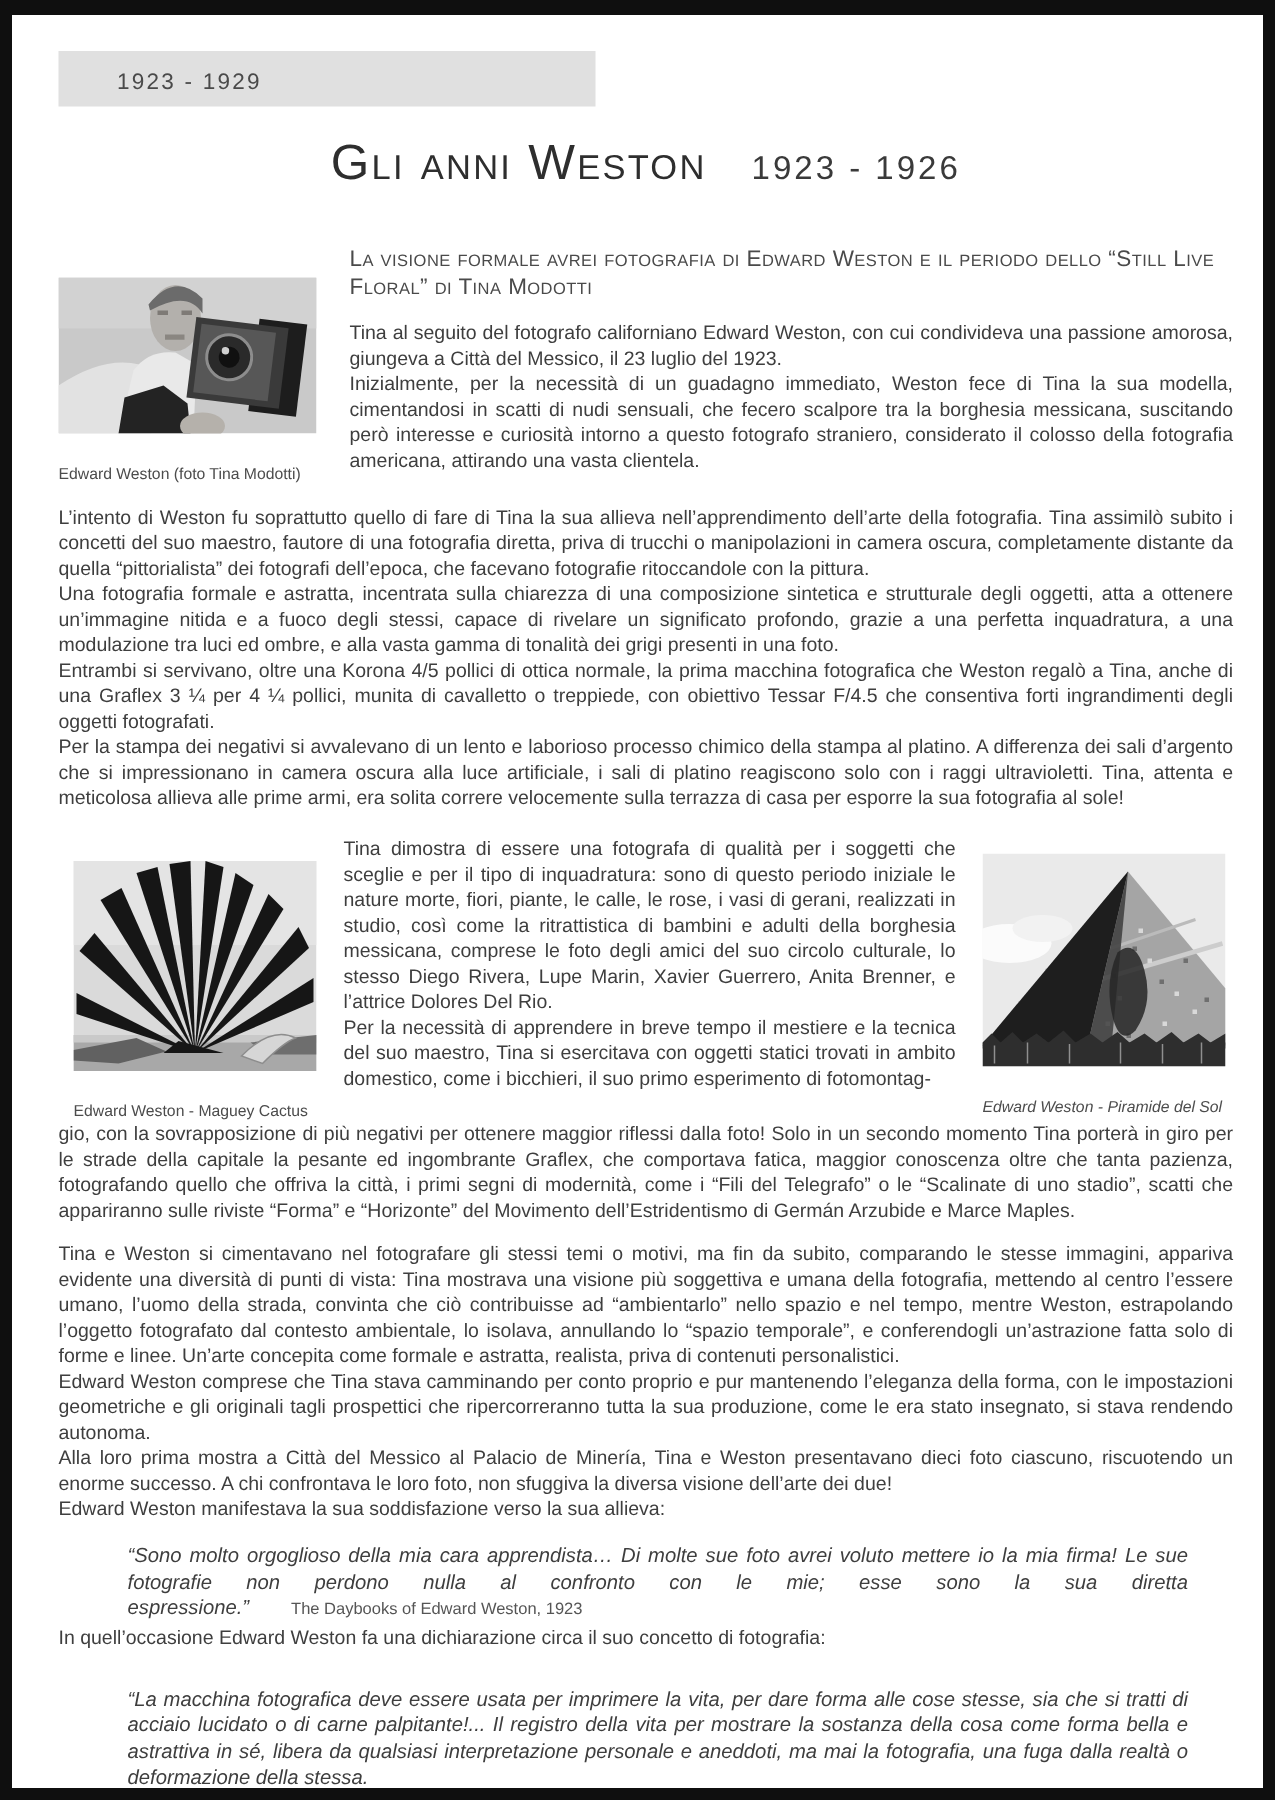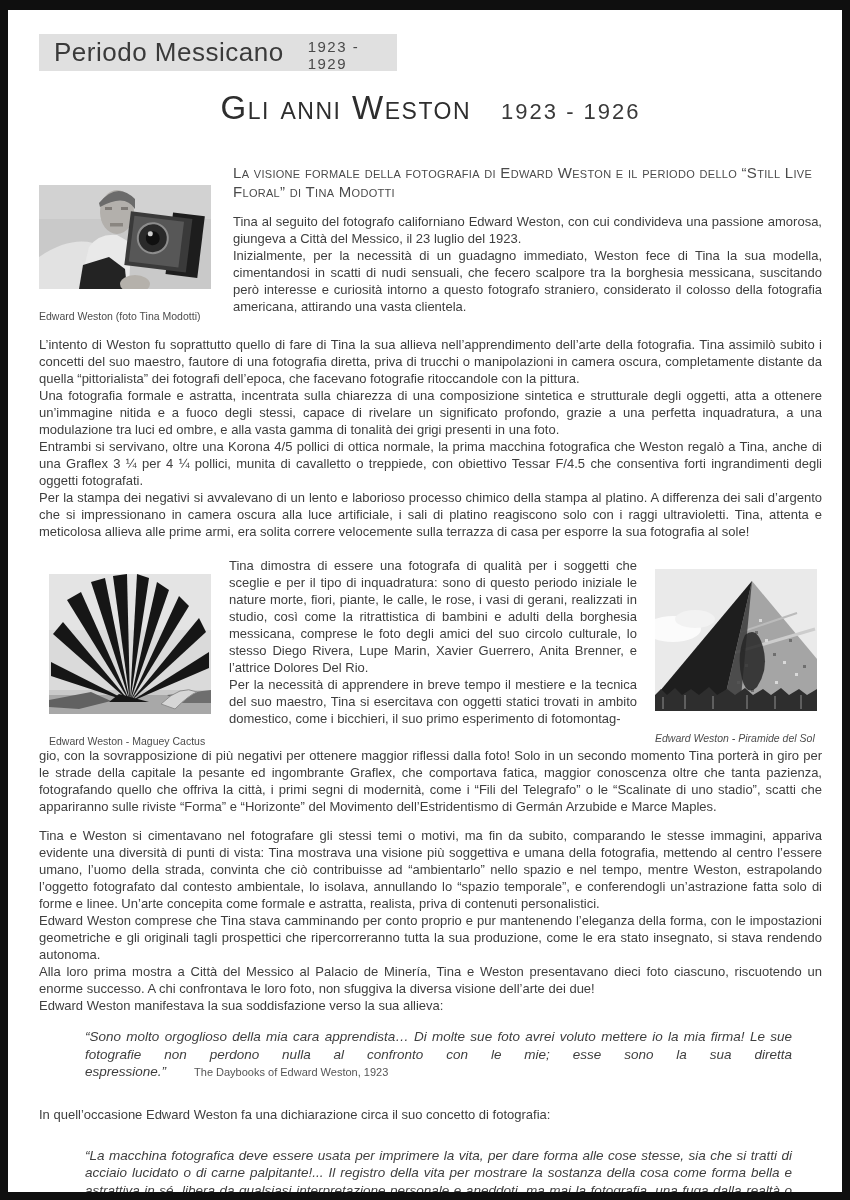--- a/index.html
+++ b/index.html
@@ -70,31 +70,30 @@
   .quote {
     margin:14px 30px 0 46px;
     font-size:13.5px; line-height:17.5px; font-style:italic;
     text-align:justify; color:#3e3e3e;
   }
   .quote-text { white-space:pre-line; }
   .quote-attr {
     font-style:normal; font-size:11px; color:#555555;
     margin-left:28px; white-space:nowrap;
   }
-  .statement-line { margin-top:24px; font-size:13px; line-height:17px; }
+  .statement-line { font-size:13px; line-height:17px; }
   .quote2 { margin-top:24px; }
 </style>
 </head>
 <body>
 
 <div class="frame">
   <div class="sheet">
 
     <div class="header-box">
-      <span class="header-title">Periodo Messicano</span>
       <span class="header-years">1923 - 1929</span>
     </div>
 
     <div class="title-row">
       <span class="main-title">Gli anni Weston</span><span class="title-years">1923 - 1926</span>
     </div>
 
     <div class="row1">
       <div class="row1-left">
         <svg class="photo" width="172" height="104" viewBox="0 0 172 104" style="margin-top:22px">
@@ -114,21 +113,21 @@
             <circle cx="113" cy="54" r="15" fill="#2a2a2a" stroke="#8d8d8d" stroke-width="2"></circle>
             <circle cx="113" cy="54" r="7" fill="#101010"></circle>
             <circle cx="110" cy="50" r="2.5" fill="#cfcfcf"></circle>
           </g>
           <path d="M40 104 L44 80 L70 72 L86 84 L88 104 Z" fill="#232323"></path>
           <ellipse cx="96" cy="99" rx="15" ry="9" fill="#b5b1ab"></ellipse>
         </svg>
         <div class="photo-caption" style="width:172px">Edward Weston (foto Tina Modotti)</div>
       </div>
       <div class="row1-right">
-        <div class="subtitle">La visione formale della fotografia di Edward Weston e il periodo dello “Still Live Floral” di Tina Modotti</div>
+        <div class="subtitle">La visione formale avrei fotografia di Edward Weston e il periodo dello “Still Live Floral” di Tina Modotti</div>
         <div class="body-text">Tina al seguito del fotografo californiano Edward Weston, con cui condivideva una passione amorosa, giungeva a Città del Messico, il 23 luglio del 1923.
 Inizialmente, per la necessità di un guadagno immediato, Weston fece di Tina la sua modella, cimentandosi in scatti di nudi sensuali, che fecero scalpore tra la borghesia messicana, suscitando però interesse e curiosità intorno a questo fotografo straniero, considerato il colosso della fotografia americana, attirando una vasta clientela.</div>
       </div>
     </div>
 
     <div class="body-text block-full">L’intento di Weston fu soprattutto quello di fare di Tina la sua allieva nell’apprendimento dell’arte della fotografia. Tina assimilò subito i concetti del suo maestro, fautore di una fotografia diretta, priva di trucchi o manipolazioni in camera oscura, completamente distante da quella “pittorialista” dei fotografi dell’epoca, che facevano fotografie ritoccandole con la pittura.
 Una fotografia formale e astratta, incentrata sulla chiarezza di una composizione sintetica e strutturale degli oggetti, atta a ottenere un’immagine nitida e a fuoco degli stessi, capace di rivelare un significato profondo, grazie a una perfetta inquadratura, a una modulazione tra luci ed ombre, e alla vasta gamma di tonalità dei grigi presenti in una foto.
 Entrambi si servivano, oltre una Korona 4/5 pollici di ottica normale, la prima macchina fotografica che Weston regalò a Tina, anche di una Graflex 3 ¼ per 4 ¼ pollici, munita di cavalletto o treppiede, con obiettivo Tessar F/4.5 che consentiva forti ingrandimenti degli oggetti fotografati.
 Per la stampa dei negativi si avvalevano di un lento e laborioso processo chimico della stampa al platino. A differenza dei sali d’argento che si impressionano in camera oscura alla luce artificiale, i sali di platino reagiscono solo con i raggi ultravioletti. Tina, attenta e meticolosa allieva alle prime armi, era solita correre velocemente sulla terrazza di casa per esporre la sua fotografia al sole!</div>
 

